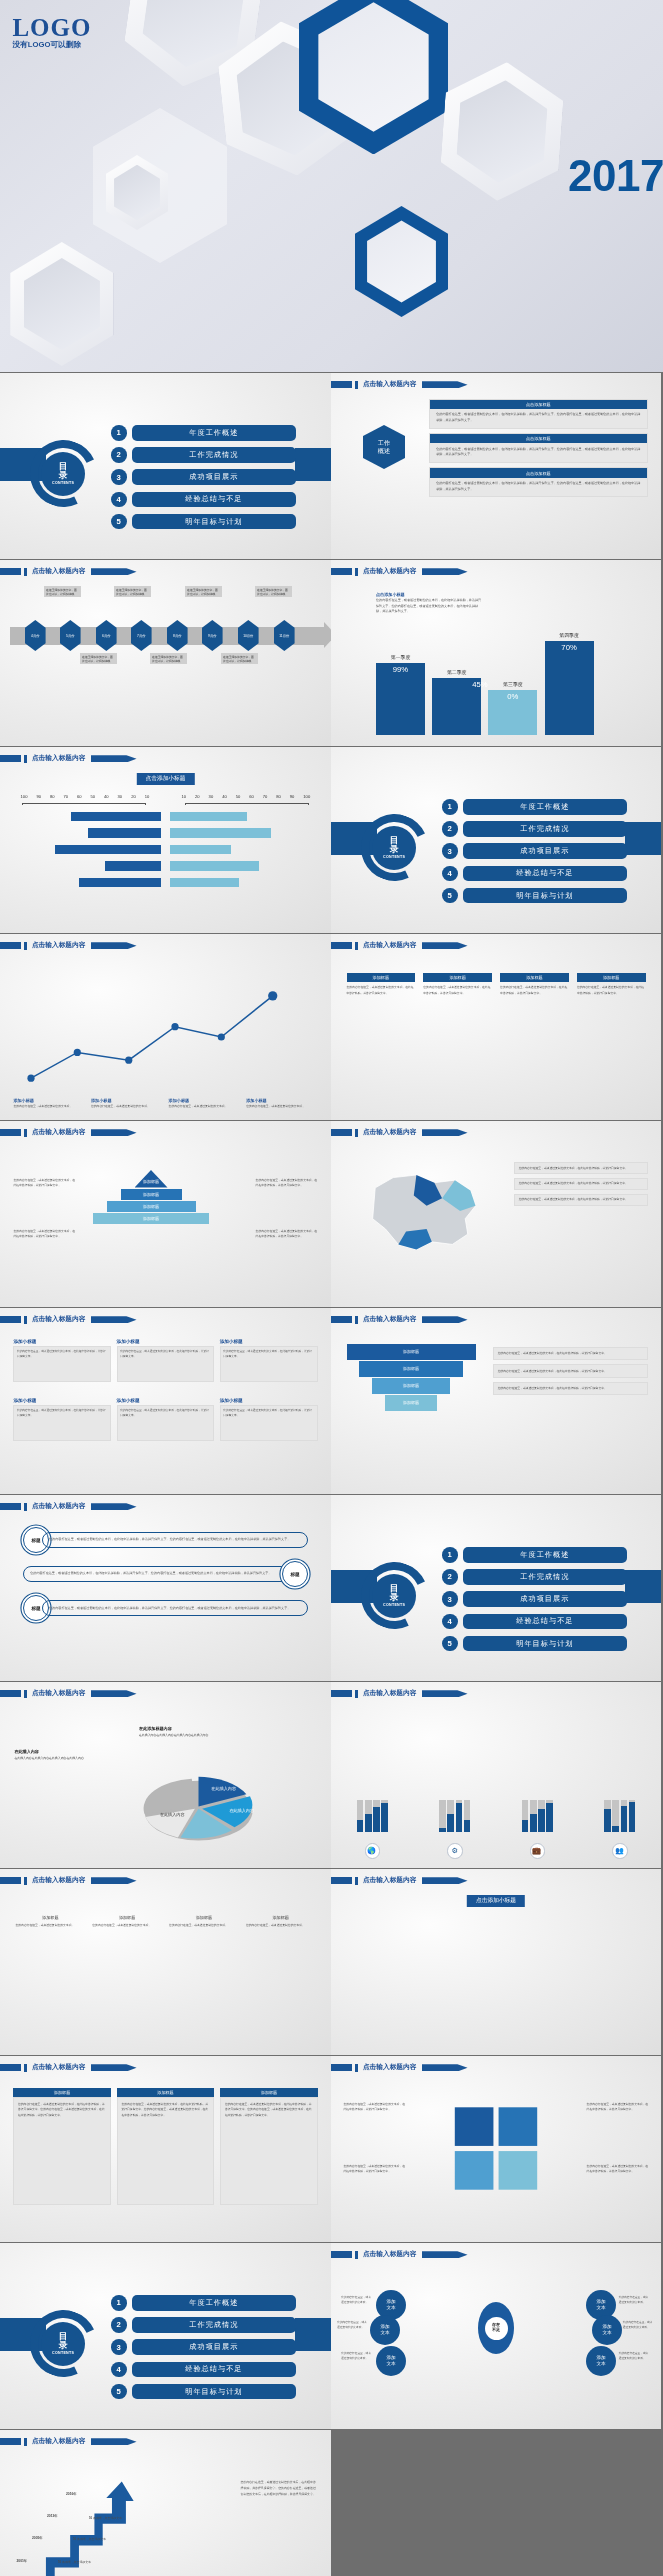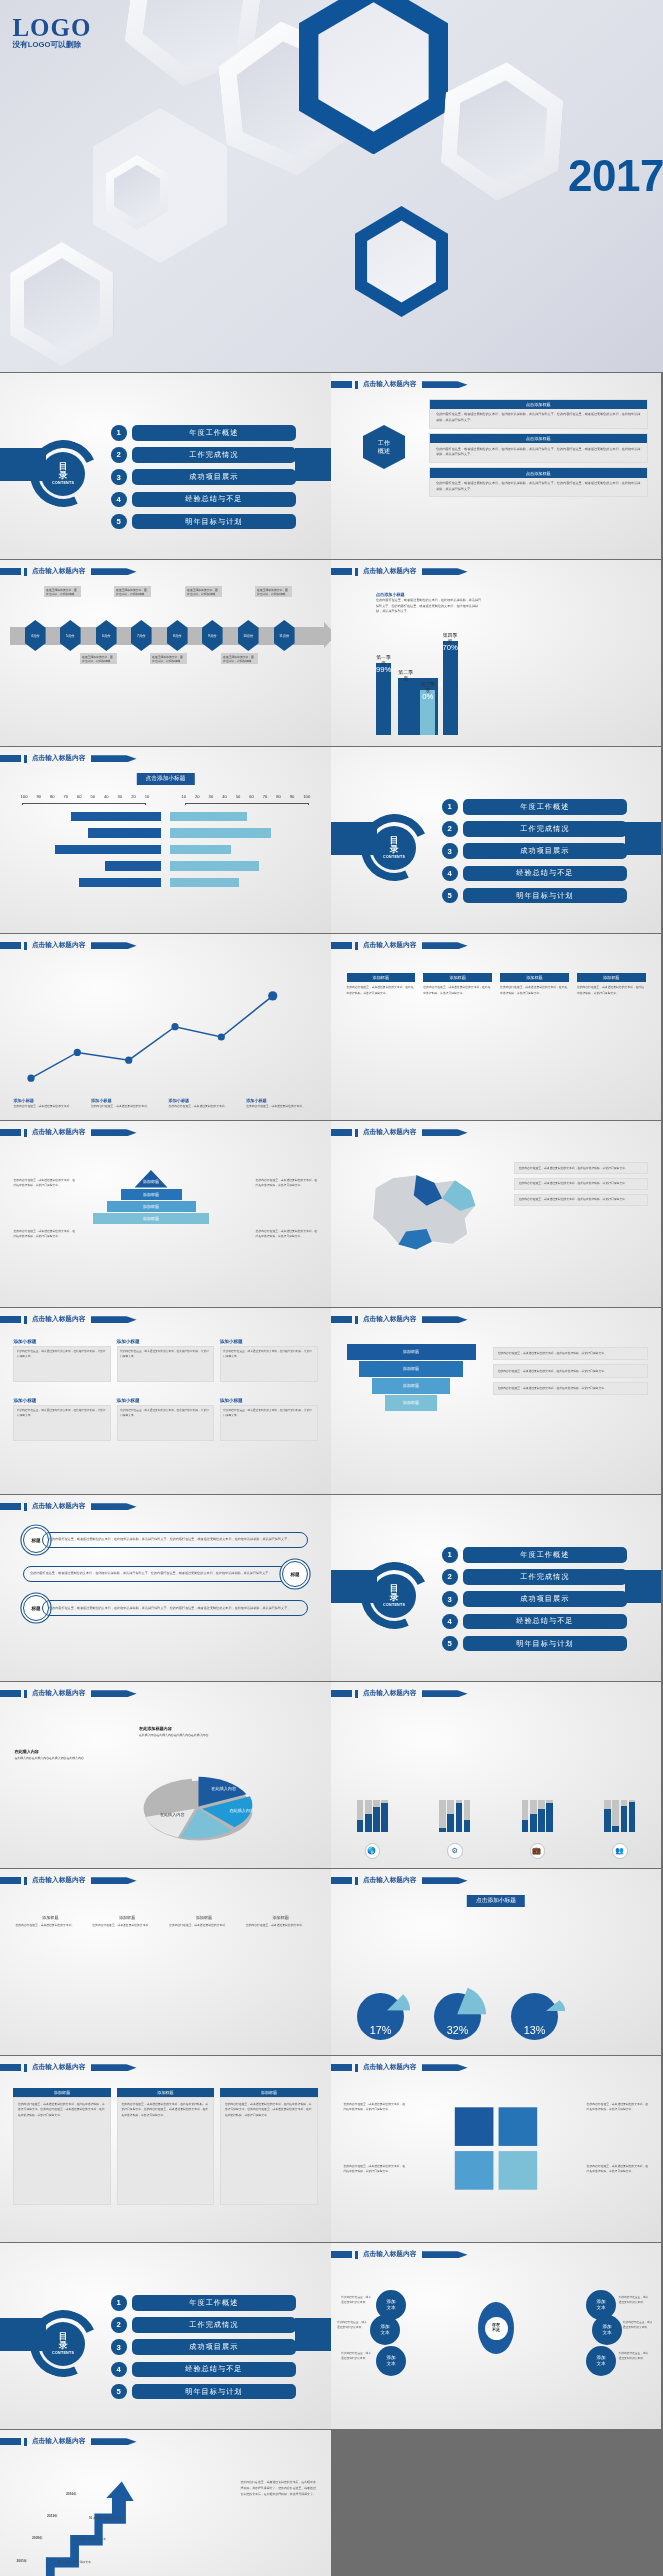--- a/index.html
+++ b/index.html
@@ -101,21 +101,21 @@
   }
   .pre-dome span{ color:#fff; font-size:9.8px; font-weight:bold; letter-spacing:3.6px; }
   .pre-card{
     position:absolute; left:32px; top:69px; right:26px; height:85px; background:#15538f;
     color:#fff; font-size:3.7px; line-height:2.15; padding:12.4px 17.5px;
     box-shadow:-4.6px 4.6px 0 rgba(90,90,90,.55);
   }
 
   
   .bars{ position:absolute; left:45px; bottom:11.3px; display:flex; align-items:flex-end; gap:7.2px;}
-  .bar{ width:15px; position:relative; }
+  .bar{ width:49px; position:relative; }
   .bar .cap{ position:absolute; top:-8.8px; width:100%; text-align:center; font-size:4.9px; color:#333;}
   .bar .col{ width:100%; background:#15538f; color:#fff; font-size:7.7px; padding-top:2.6px; text-align:center;}
   .bar.light .col{ background:#7cc0d8;}
 
   .pies{ position:absolute; left:20.6px; bottom:7.2px; display:flex; gap:30px;}
   .pie{ width:47px;height:47px;position:relative; }
   .pie .disc{ position:absolute; inset:0; border-radius:50%; background:#1b5a9e;}
   .pie .slice{ position:absolute; background:#7cc0d8; width:50%; height:50%;
       right:0; top:0; transform-origin:0% 100%; border-radius:0 100% 0 0;}
   .pie .val{ position:absolute; left:0; right:0; bottom:3.1px; text-align:center;
@@ -804,37 +804,20 @@
   </div>
 
   <div class="slide">
     <div class="shead">
       <div class="b1"></div>
         <div class="b2"></div>
       <div class="t">点击输入标题内容</div>
       <div class="arr"></div>
     </div>
     <div class="subbar" style="position:absolute;left:50%;top:26px;transform:translateX(-50%);">点击添加小标题</div>
-    <div class="pies" style="left:26px;bottom:15.5px;">
-      <div class="pie">
-        <div class="disc"></div>
-        <div class="slice" style="transform:translate(6.2px,-5.2px) rotate(0deg); clip-path:polygon(0 100%,100% 100%,100% 0);"></div>
-        <div class="val">17%</div>
-      </div>
-      <div class="pie">
-        <div class="disc"></div>
-        <div class="slice" style="width:62%;height:62%;transform:translate(5.2px,-7.2px); clip-path:polygon(0 100%,100% 100%,100% 0, 40% 0);"></div>
-        <div class="val">32%</div>
-      </div>
-      <div class="pie">
-        <div class="disc"></div>
-        <div class="slice" style="width:42%;height:34%;transform:translate(7.2px,3.1px); clip-path:polygon(0 100%,100% 100%,100% 0);"></div>
-        <div class="val">13%</div>
-      </div>
-    </div>
   </div>
 
   <div class="slide r">
     <div class="shead">
       <div class="b1"></div>
         <div class="b2"></div>
       <div class="t">点击输入标题内容</div>
       <div class="arr"></div>
     </div>
     <div style="position:absolute;left:13.4px;right:13.4px;top:32px;display:flex;gap:6.2px;">

